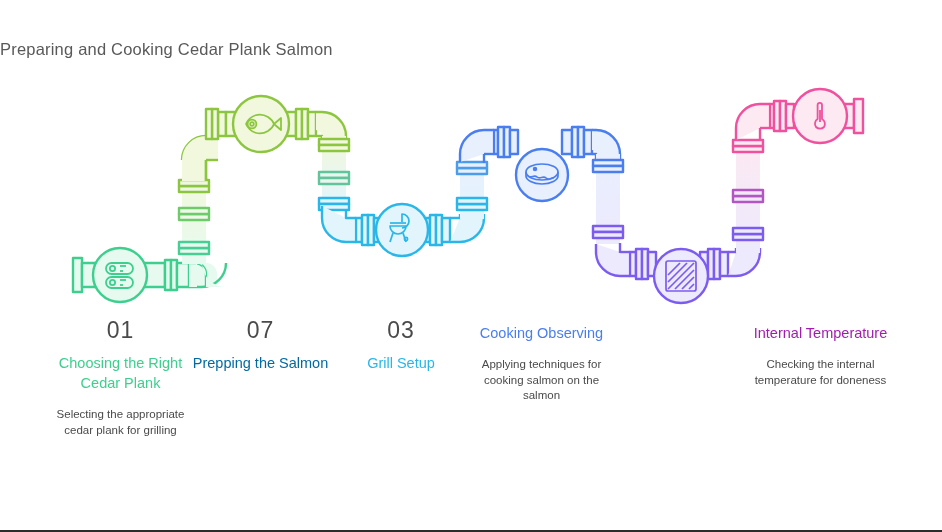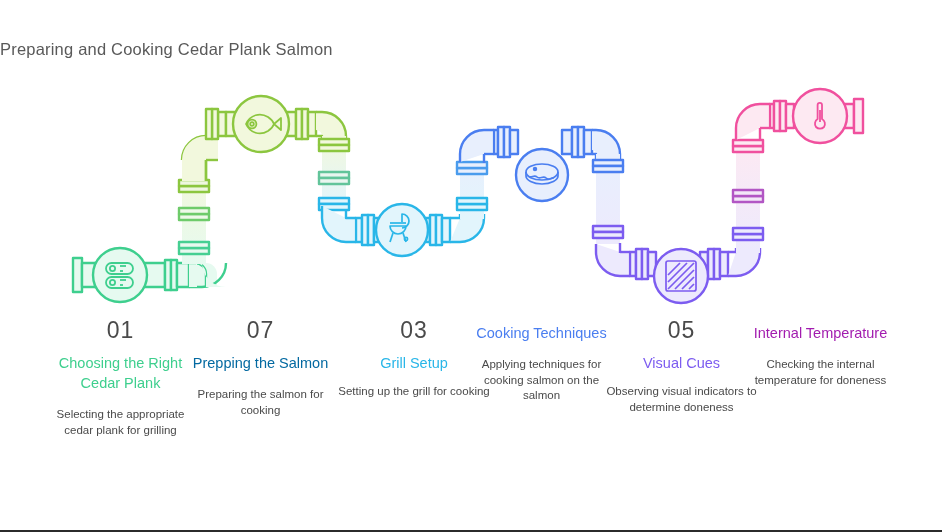--- a/index.html
+++ b/index.html
@@ -346,38 +346,31 @@
 
   <div class="col" style="left:43px;width:155px;">
     <div class="num">01</div>
     <div class="head" style="color:#3ecf8e;">Choosing the Right Cedar Plank</div>
     <div class="desc" style="margin-top:14px;text-align:center;">Selecting the appropriate cedar plank for grilling</div>
   </div>
 
   <div class="col" style="left:183px;width:155px;">
     <div class="num">07</div>
     <div class="head" style="color:#0369a1;">Prepping the Salmon</div>
-    <div class="desc" style="margin-top:14px;">Preparing the salmon for cooking</div>
-  </div>
-
-  <div class="col" style="left:338px;width:152px;">
+  </div>
+
+  <div class="col" style="left:325px;width:152px;">
     <div class="num">03</div>
     <div class="head" style="color:#29b6e8;">Grill Setup</div>
-    <div class="desc" style="margin-top:11px;">Setting up the grill for cooking</div>
   </div>
 
   <div class="col" style="left:464px;width:155px;">
-    <div class="head" style="color:#4a7ef0;">Cooking Techniques</div>
+    <div class="head" style="color:#4a7ef0;">Cooking Observing</div>
     <div class="desc" style="margin-top:14px;">Applying techniques for cooking salmon on the salmon</div>
   </div>
 
-  <div class="col" style="left:604px;width:155px;">
-    <div class="num">05</div>
-    <div class="head" style="color:#7c5cf0;">Visual Cues</div>
-    <div class="desc" style="margin-top:11px;">Observing visual indicators to determine doneness</div>
-  </div>
 
   <div class="col" style="left:743px;width:155px;">
     <div class="head" style="color:#a21caf;">Internal Temperature</div>
     <div class="desc" style="margin-top:14px;">Checking the internal temperature for doneness</div>
   </div>
 
 </div>
 
 </body></html>

